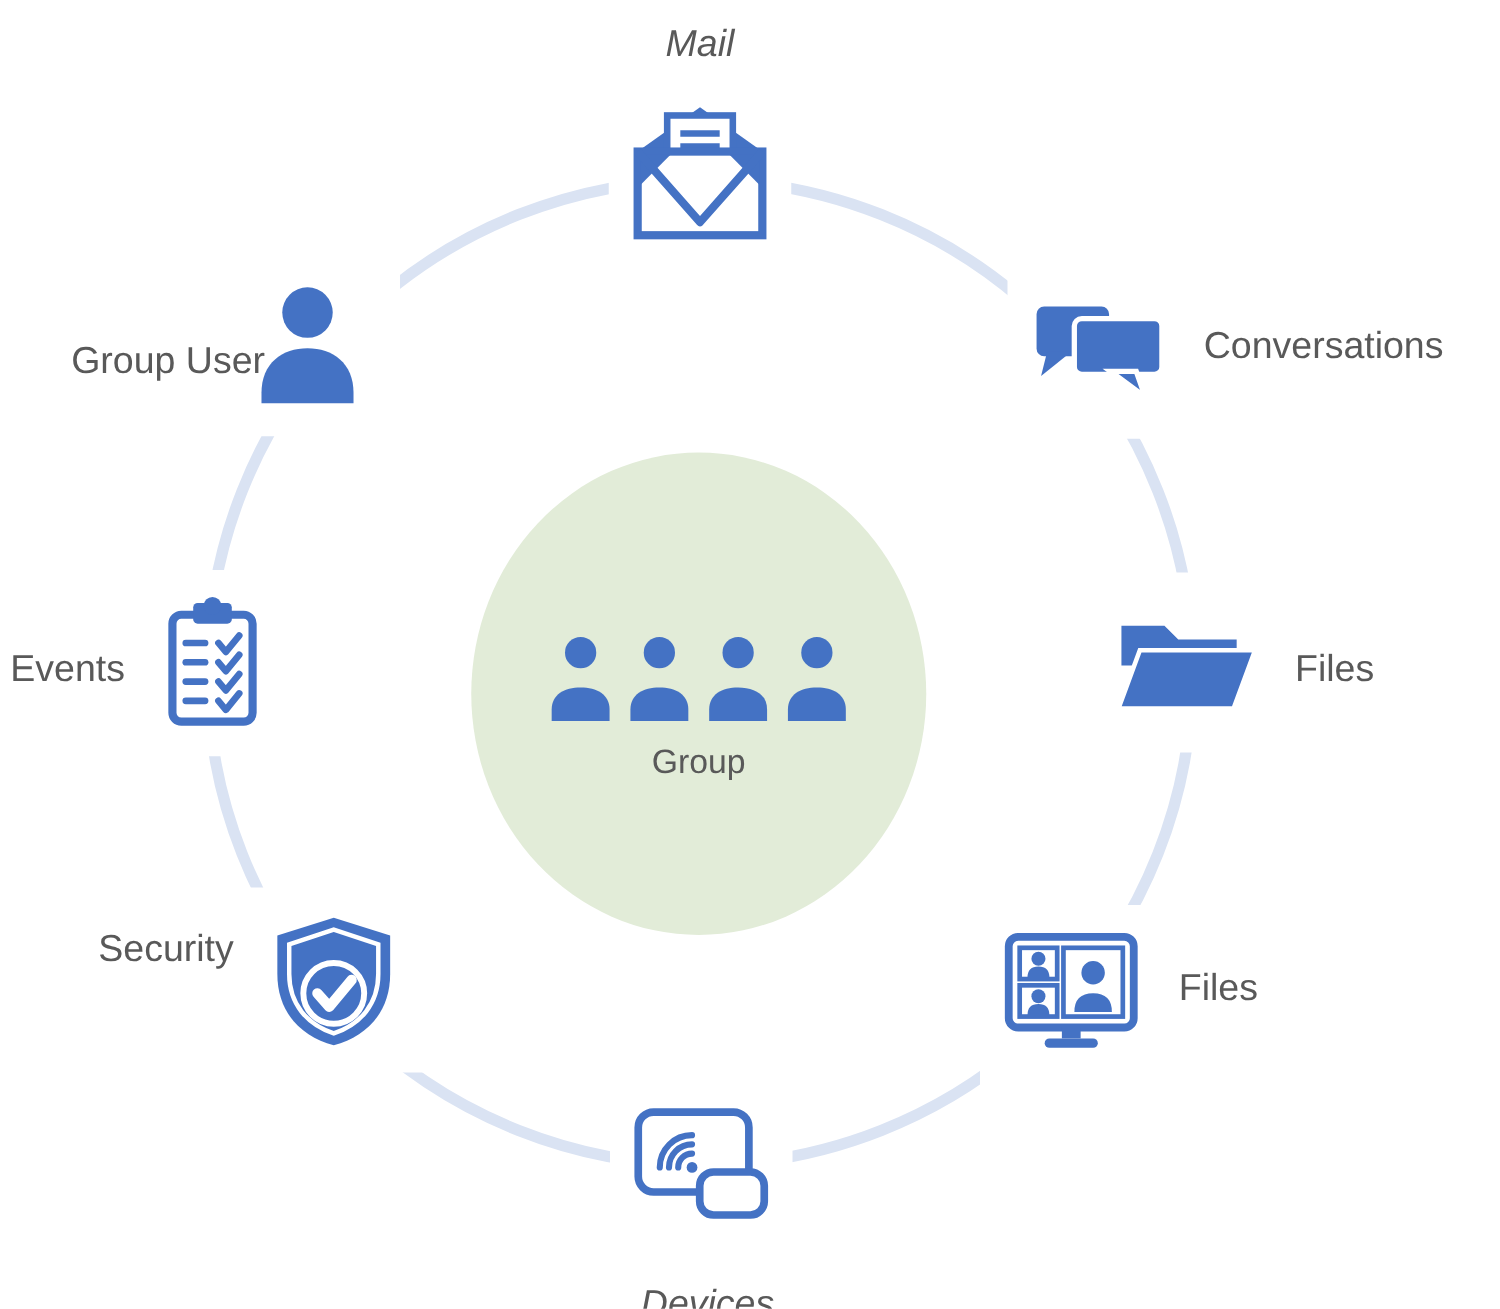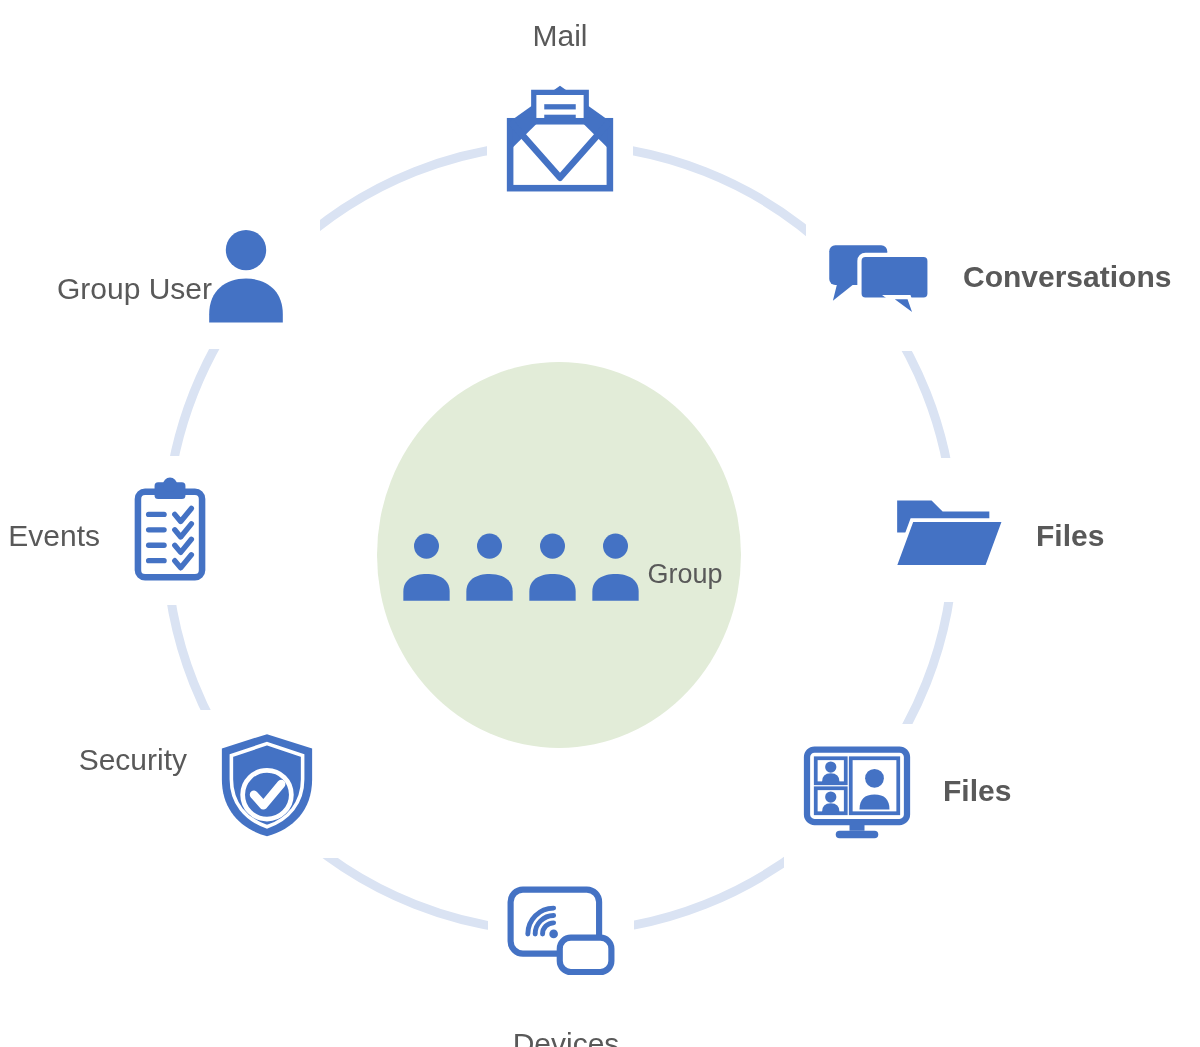--- a/index.html
+++ b/index.html
@@ -5,35 +5,35 @@
   html,body{margin:0;padding:0;}
   body{
     width:1200px;height:1047px;position:relative;background:#fff;
     font-family:"Liberation Sans",sans-serif;overflow:hidden;
   }
   .ring-svg{position:absolute;left:0;top:0;}
   .ring-circle{fill:none;stroke:var(--ring-blue,#dae3f3);stroke-width:9px;}
   .center-circle{
     position:absolute;left:377px;top:362px;width:364px;height:364px;border-radius:50%;
     background:var(--center-green,#e2ecd8);
-    display:flex;flex-direction:row;align-items:center;justify-content:center;padding-top:22px;
+    display:flex;flex-direction:column;align-items:center;justify-content:center;padding-top:22px;
   }
   .group-people{color:var(--icon-blue,#4472c4);}
   .center-label{margin-top:16px;font-size:27px;color:var(--label-gray,#595959);}
   .node{
     position:absolute;background:var(--node-bg,#fff);
     display:flex;align-items:center;justify-content:center;
   }
   .icon{color:var(--icon-blue,#4472c4);display:block;}
   .label{
     position:absolute;color:var(--label-gray,#595959);
     font-size:30px;white-space:nowrap;line-height:1;
   }
-  .anchor-center{transform:translate(-50%,-50%);}
-  .anchor-left{transform:translateY(-50%);font-weight:bold;}
+  .anchor-center{transform:translate(-50%,-50%);font-style:italic;}
+  .anchor-left{transform:translateY(-50%);}
   .anchor-right{transform:translateY(-50%);}
 </style>
 </head>
 <body>
 
 <svg class="ring-svg" width="1200" height="1047" aria-hidden="true">
   <circle class="ring-circle" cx="560" cy="538" r="394"></circle>
 </svg>
 
 <div class="center-circle">

